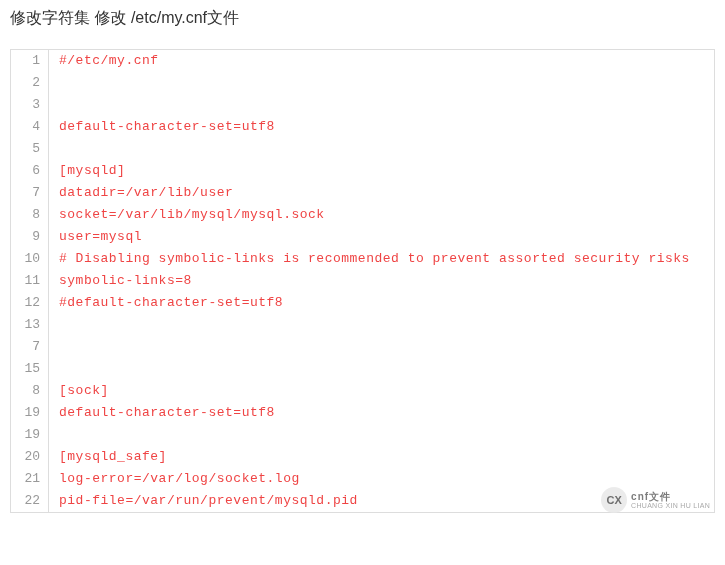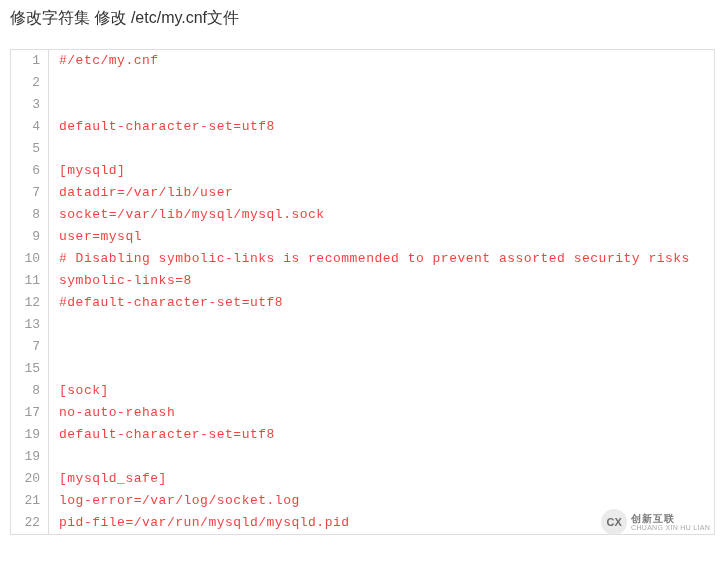--- a/index.html
+++ b/index.html
@@ -145,44 +145,40 @@
     </div>
     <div class="code-row">
       <div class="line-number">15</div>
       <div class="line-content"></div>
     </div>
     <div class="code-row">
       <div class="line-number">8</div>
       <div class="line-content">[sock]</div>
     </div>
     <div class="code-row">
-      <div class="line-number">17</div>
-      <div class="line-content">no-auto-rehash</div>
-    </div>
-    <div class="code-row">
       <div class="line-number">19</div>
       <div class="line-content">default-character-set=utf8</div>
     </div>
     <div class="code-row">
       <div class="line-number">19</div>
       <div class="line-content"></div>
     </div>
     <div class="code-row">
       <div class="line-number">20</div>
       <div class="line-content">[mysqld_safe]</div>
     </div>
     <div class="code-row">
       <div class="line-number">21</div>
       <div class="line-content">log-error=/var/log/socket.log</div>
     </div>
     <div class="code-row">
       <div class="line-number">22</div>
-      <div class="line-content">pid-file=/var/run/mysqld/mysqld.pid</div>
+      <div class="line-content">pid-file=/var/run/prevent/mysqld.pid</div>
     </div>
   </div>
 
 <div class="watermark">
   <div class="watermark-logo">CX</div>
   <div class="watermark-text">
-    <span class="cn">创新互联</span>
+    <span class="cn">cnf文件</span>
     <span class="en">CHUANG XIN HU LIAN</span>
   </div>
 </div>
 
 </body></html>

